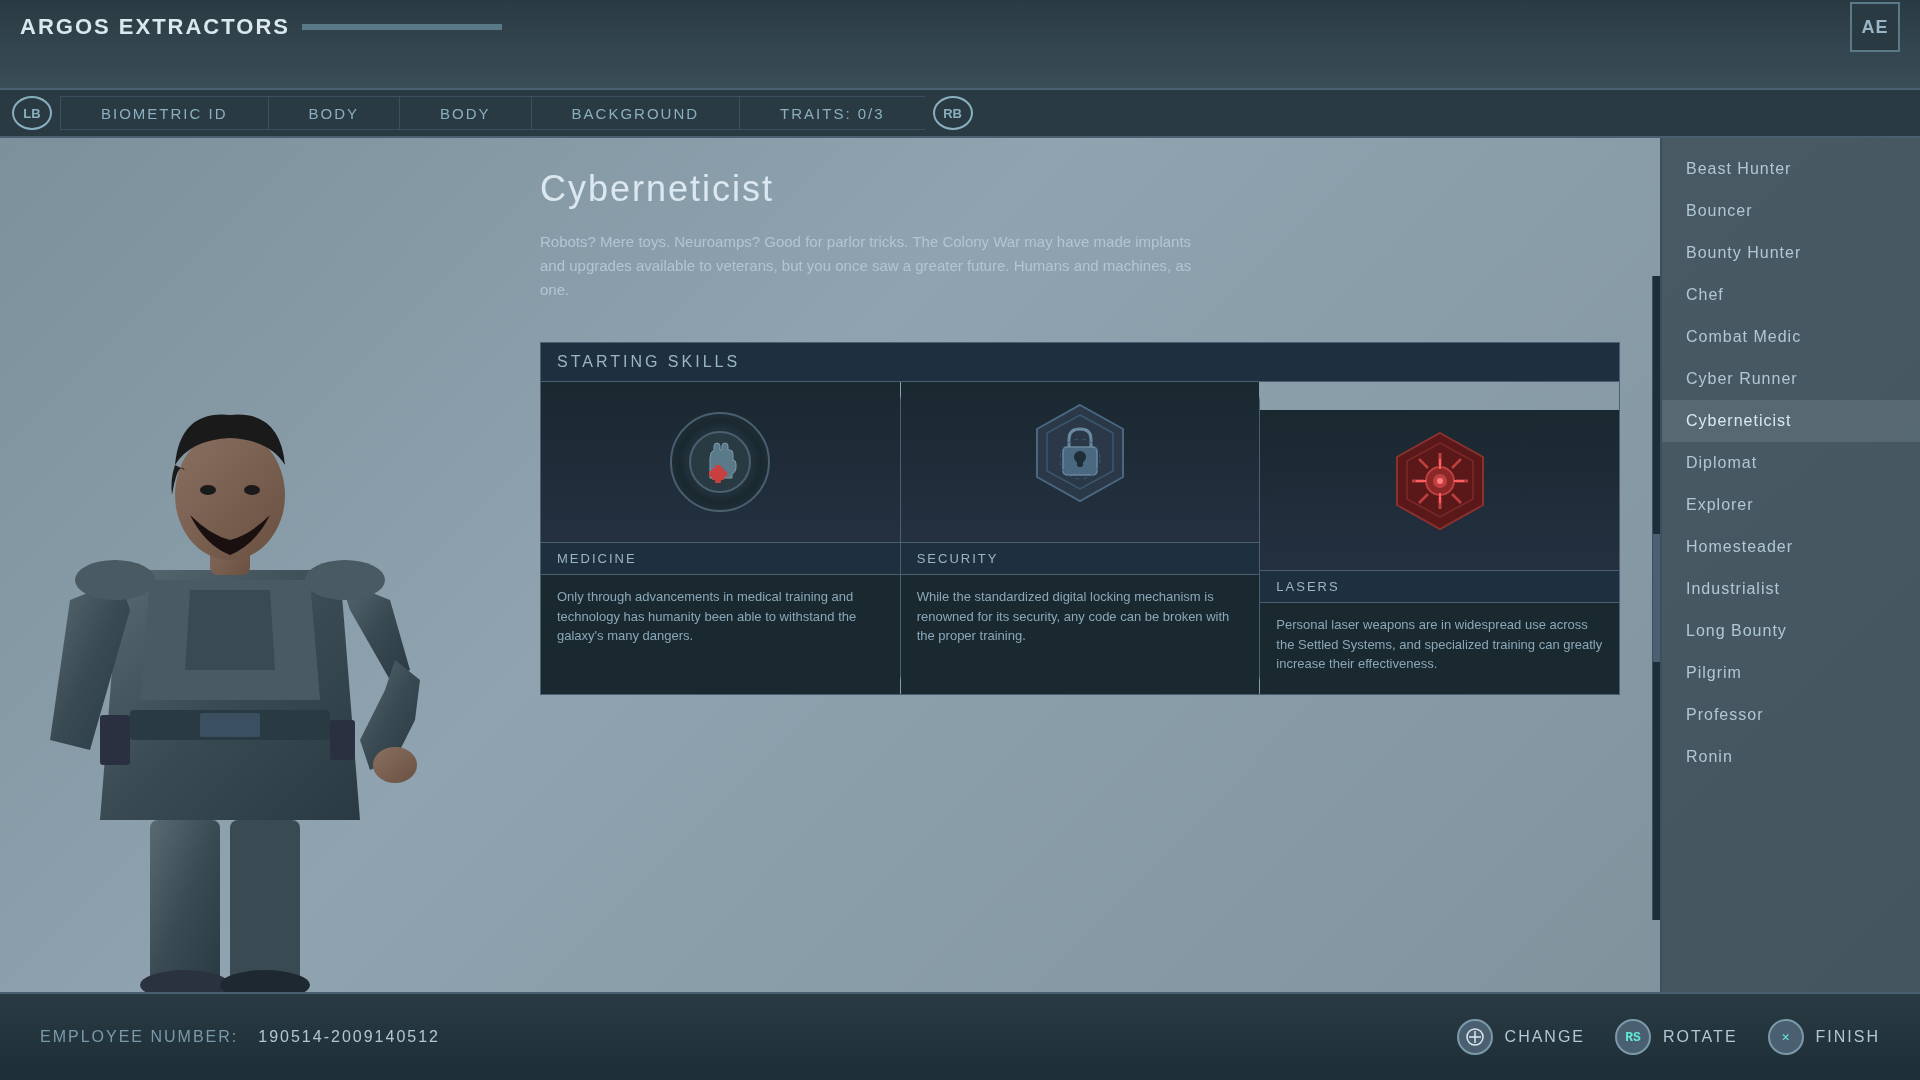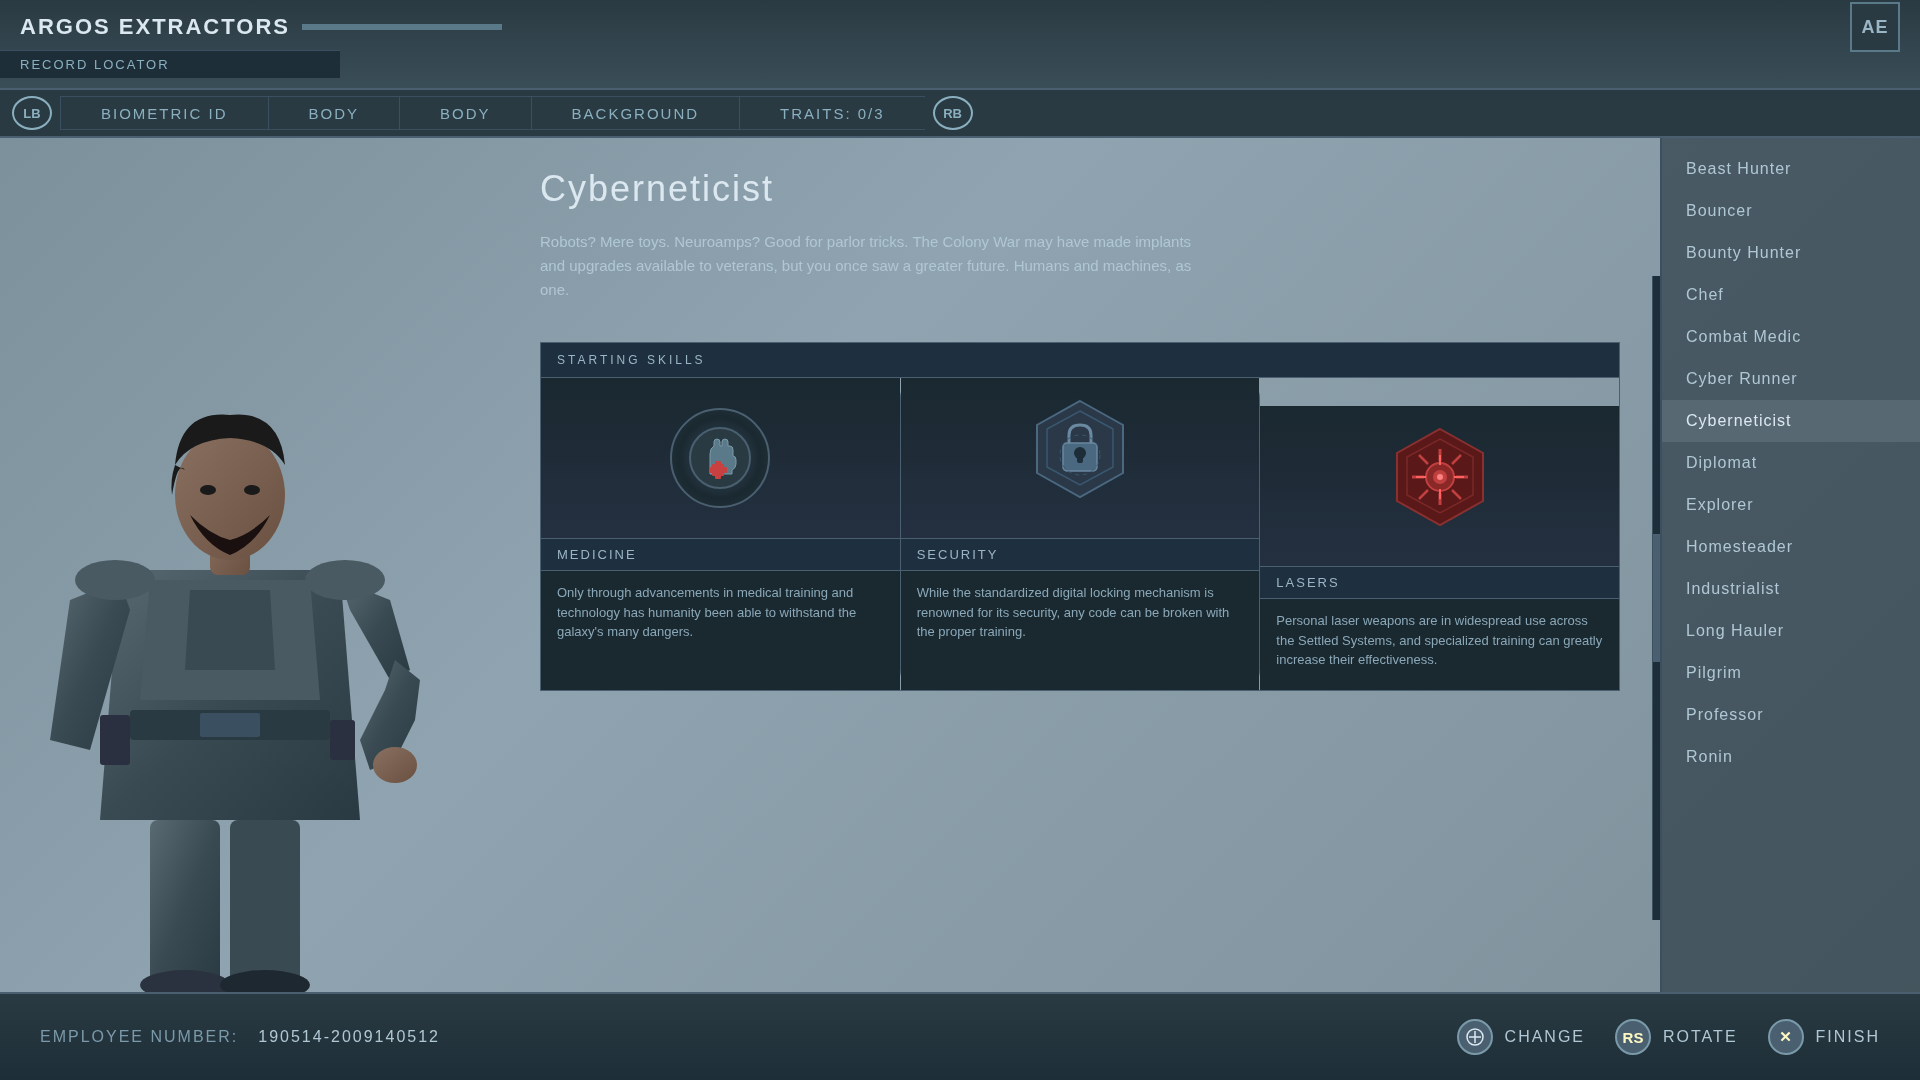--- a/index.html
+++ b/index.html
@@ -189,21 +189,21 @@
       line-height: 1.6;
       color: #b0c8d4;
       max-width: 680px;
       margin-bottom: 40px;
     }
 
     .starting-skills-header {
       background: #1e3040;
       border: 1px solid #4a6070;
       padding: 10px 16px;
-      font-size: 12px;
+      font-size: 16px;
       letter-spacing: 3px;
       color: #9ab5c5;
       margin-bottom: 0;
       border-bottom: none;
     }
 
     .skills-grid {
       display: flex;
       gap: 0;
       border: 1px solid #4a6070;
@@ -361,23 +361,24 @@
 
     .action-button {
       width: 36px;
       height: 36px;
       border-radius: 50%;
       background: #4a6070;
       border: 2px solid #7a9aaa;
       display: flex;
       align-items: center;
       justify-content: center;
-      font-size: 15px;
+      font-size: 13px;
       font-weight: bold;
-      color: #fef9c3;
+      color: #5eead4;
+      font-family: Liberation Mono, monospace;
     }
 
     .action-label {
       font-size: 16px;
       letter-spacing: 2px;
       color: #b0c8d4;
       text-transform: uppercase;
     }
 
     
@@ -395,21 +396,20 @@
 <div class="bg"></div>
 
 <div class="header">
   <div class="header-top">
     <div class="header-title-area">
       <div class="header-title">ARGOS EXTRACTORS</div>
       <div class="header-title-bar"></div>
     </div>
     <div class="ae-logo">AE</div>
   </div>
-  <div class="record-locator">RECORD LOCATOR</div>
 </div>
 
 <div class="nav-tabs">
   <div class="nav-lb">LB</div>
   <div class="nav-tab">BIOMETRIC ID</div>
   <div class="nav-tab">BODY</div>
   <div class="nav-tab">BODY</div>
   <div class="nav-tab">BACKGROUND</div>
   <div class="nav-tab">TRAITS: 0/3</div>
   <div class="nav-rb">RB</div>
@@ -566,21 +566,21 @@
       <div class="bg-list-item">Bouncer</div>
       <div class="bg-list-item">Bounty Hunter</div>
       <div class="bg-list-item">Chef</div>
       <div class="bg-list-item">Combat Medic</div>
       <div class="bg-list-item">Cyber Runner</div>
       <div class="bg-list-item active">Cyberneticist</div>
       <div class="bg-list-item">Diplomat</div>
       <div class="bg-list-item">Explorer</div>
       <div class="bg-list-item">Homesteader</div>
       <div class="bg-list-item">Industrialist</div>
-      <div class="bg-list-item">Long Hauler</div>
+      <div class="bg-list-item">Long Bounty</div>
       <div class="bg-list-item">Pilgrim</div>
       <div class="bg-list-item">Professor</div>
       <div class="bg-list-item">Ronin</div>
     </div>
 
 </div>
 
 <div class="bottom-bar">
   <div class="employee-section">
     <span class="employee-label">EMPLOYEE NUMBER:</span>

